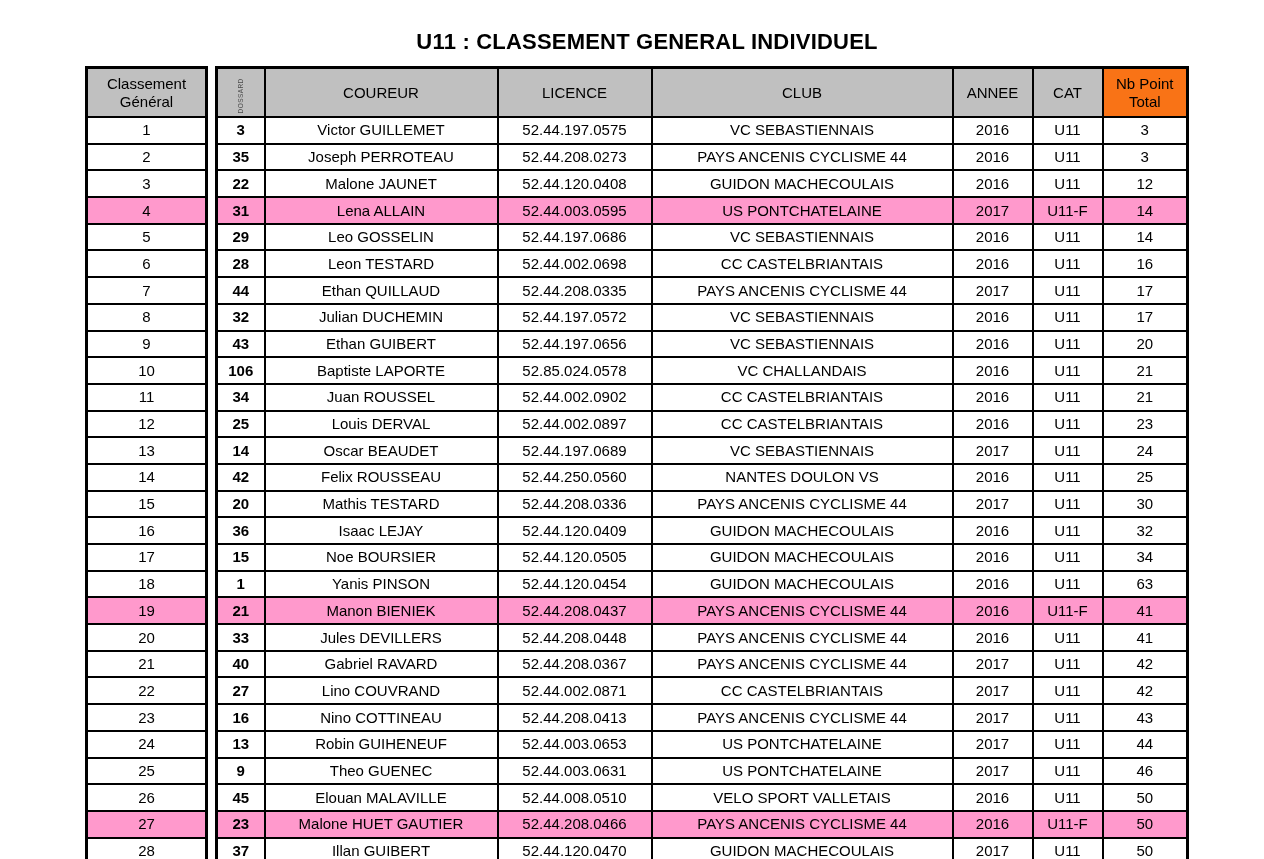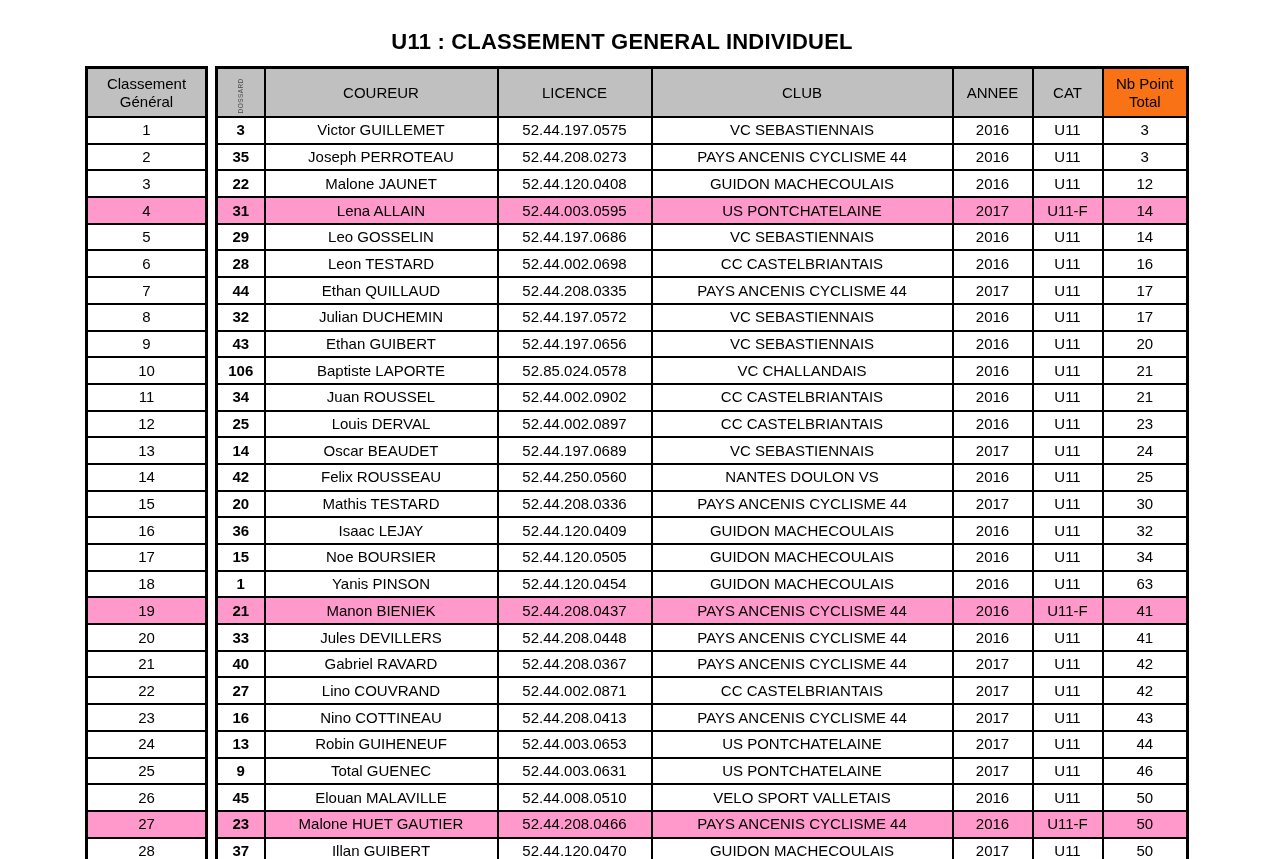--- a/index.html
+++ b/index.html
@@ -8,21 +8,21 @@
     background: #ffffff;
     width: 1264px;
     height: 859px;
     font-family: "Liberation Sans", sans-serif;
     color: #000;
     overflow: hidden;
   }
   .page { position: relative; width: 1264px; height: 859px; }
   .title {
     position: absolute;
-    left: 73px;
+    left: 98px;
     top: 29px;
     width: 1098px;
     text-align: center;
     font-size: 22px;
     font-weight: bold;
     letter-spacing: 0.2px;
     white-space: nowrap;
   }
   .tables {
     position: absolute;
@@ -413,21 +413,21 @@
             <td class="dossard-cell">13</td>
             <td>Robin GUIHENEUF</td>
             <td>52.44.003.0653</td>
             <td>US PONTCHATELAINE</td>
             <td>2017</td>
             <td>U11</td>
             <td>44</td>
           </tr>
           <tr>
             <td class="dossard-cell">9</td>
-            <td>Total GUENEC</td>
+            <td>Theo GUENEC</td>
             <td>52.44.003.0631</td>
             <td>US PONTCHATELAINE</td>
             <td>2017</td>
             <td>U11</td>
             <td>46</td>
           </tr>
           <tr>
             <td class="dossard-cell">45</td>
             <td>Elouan MALAVILLE</td>
             <td>52.44.008.0510</td>

